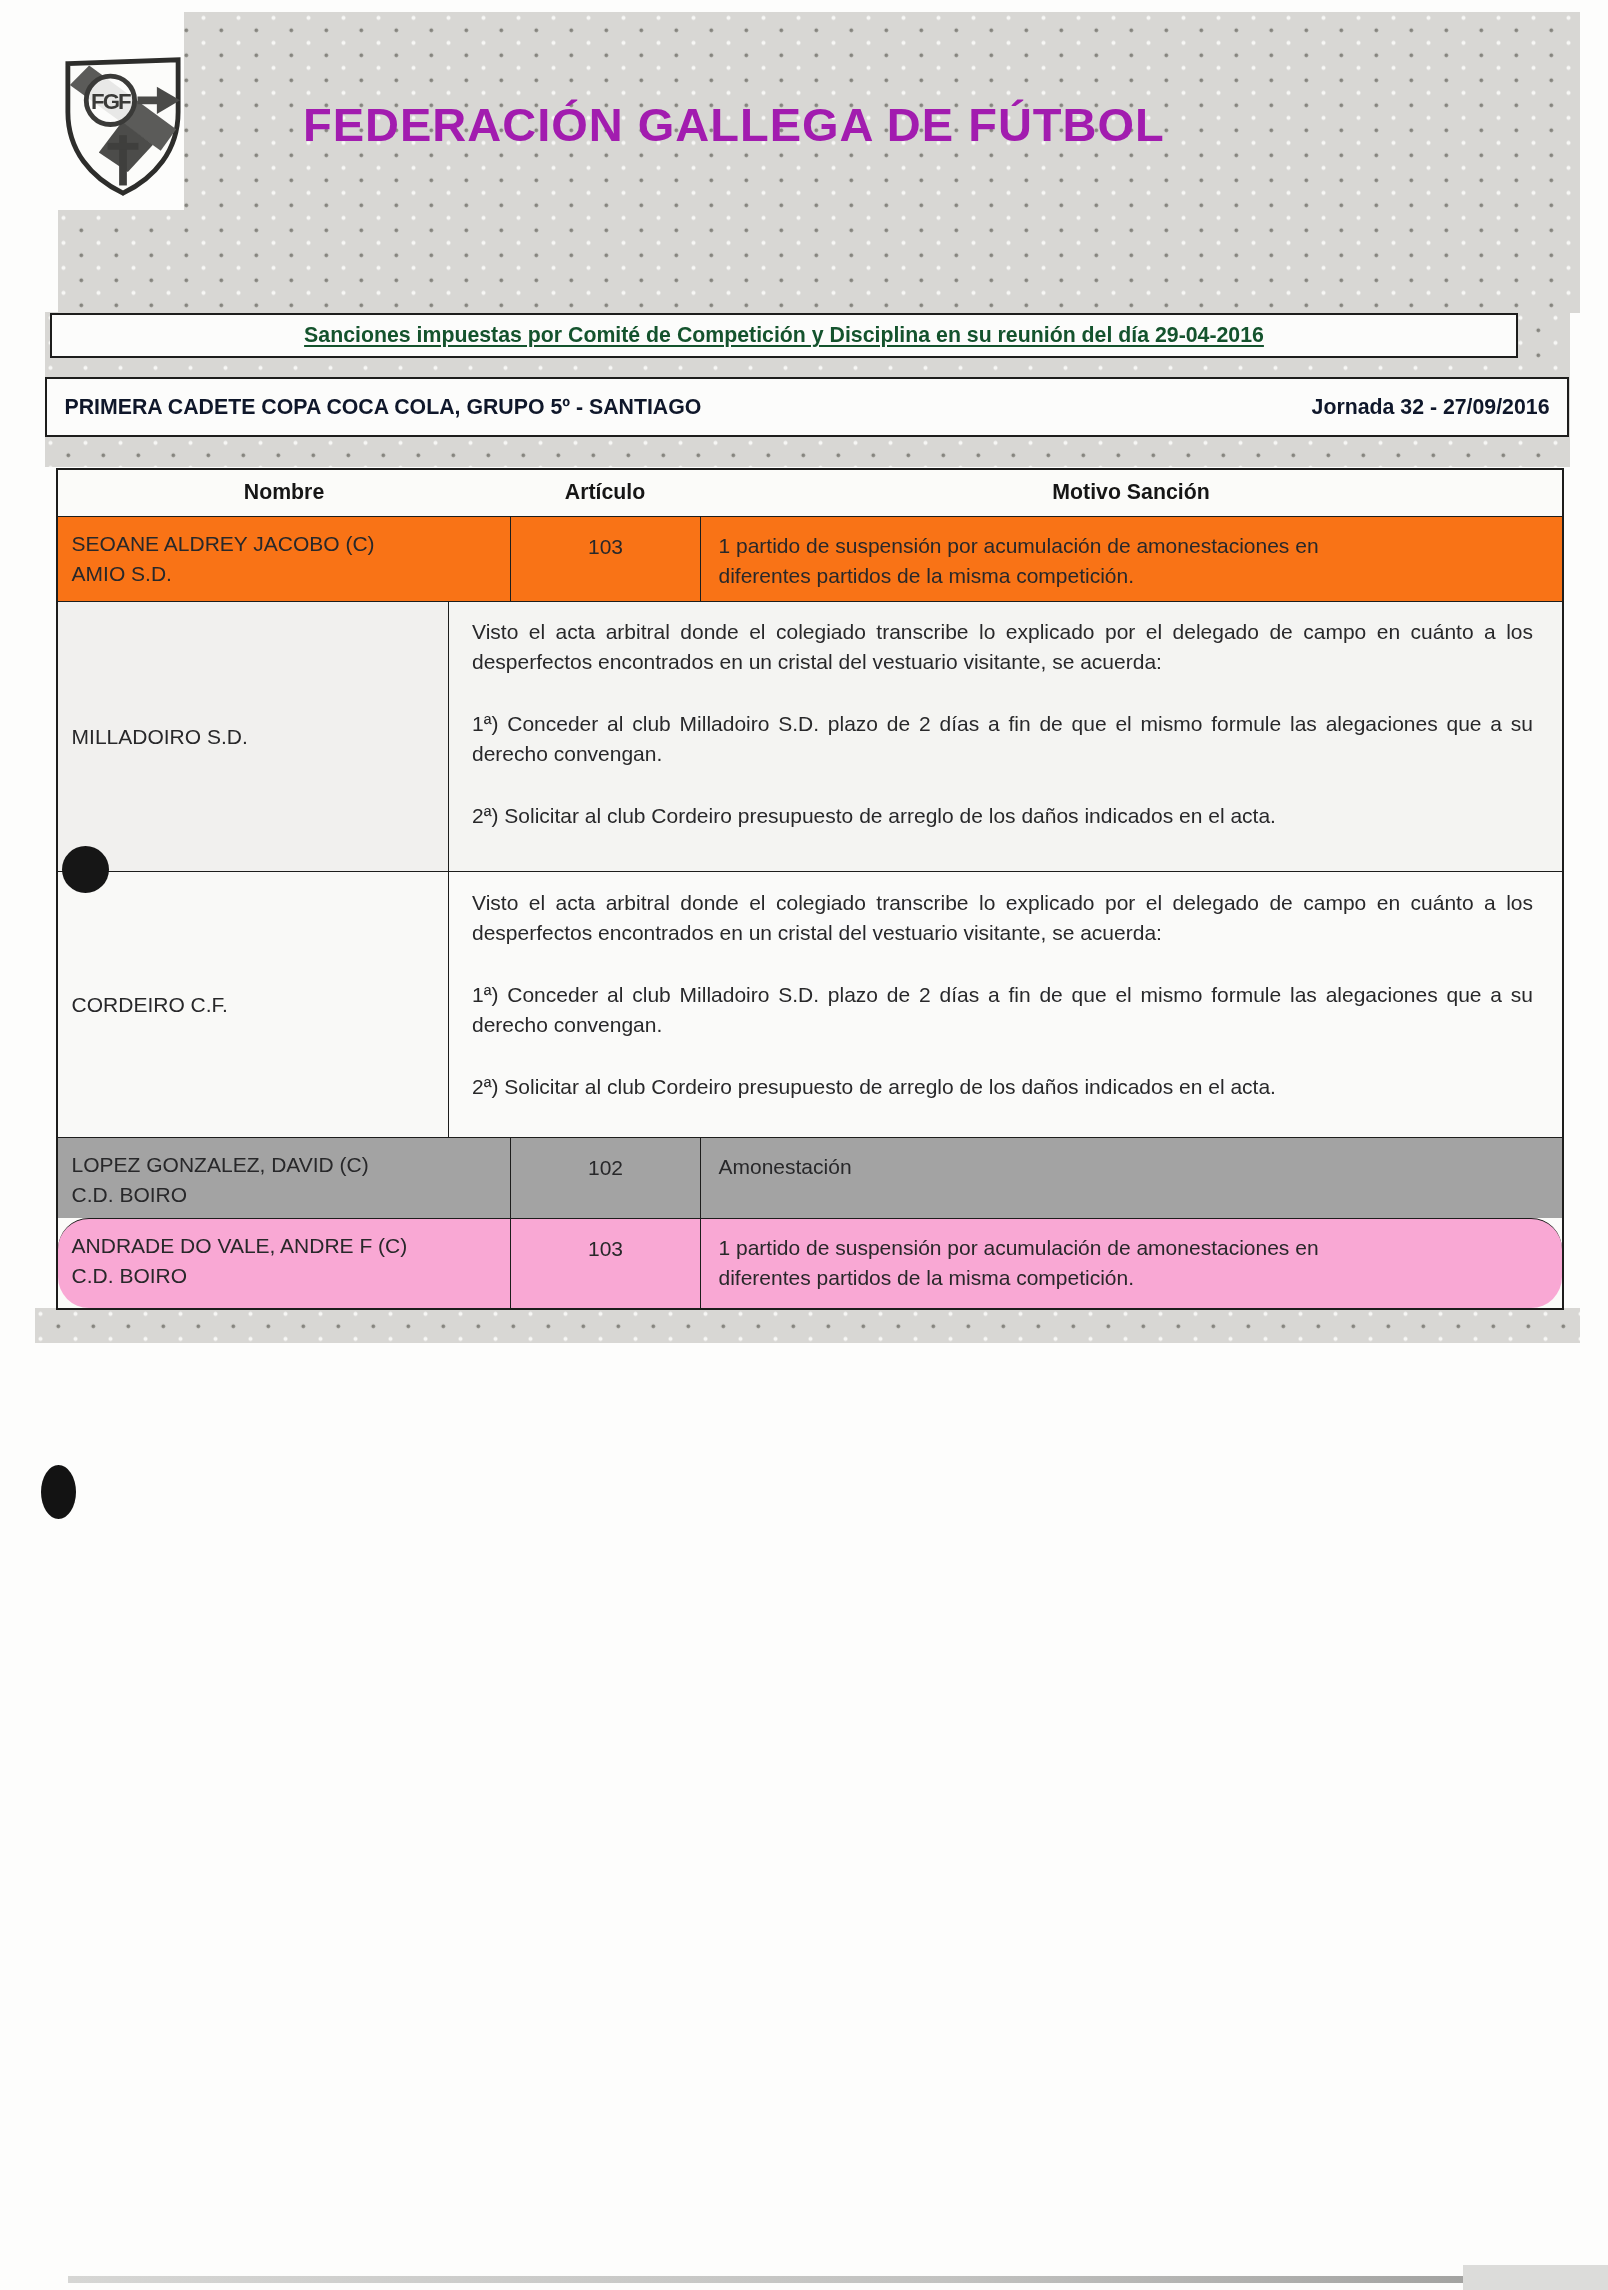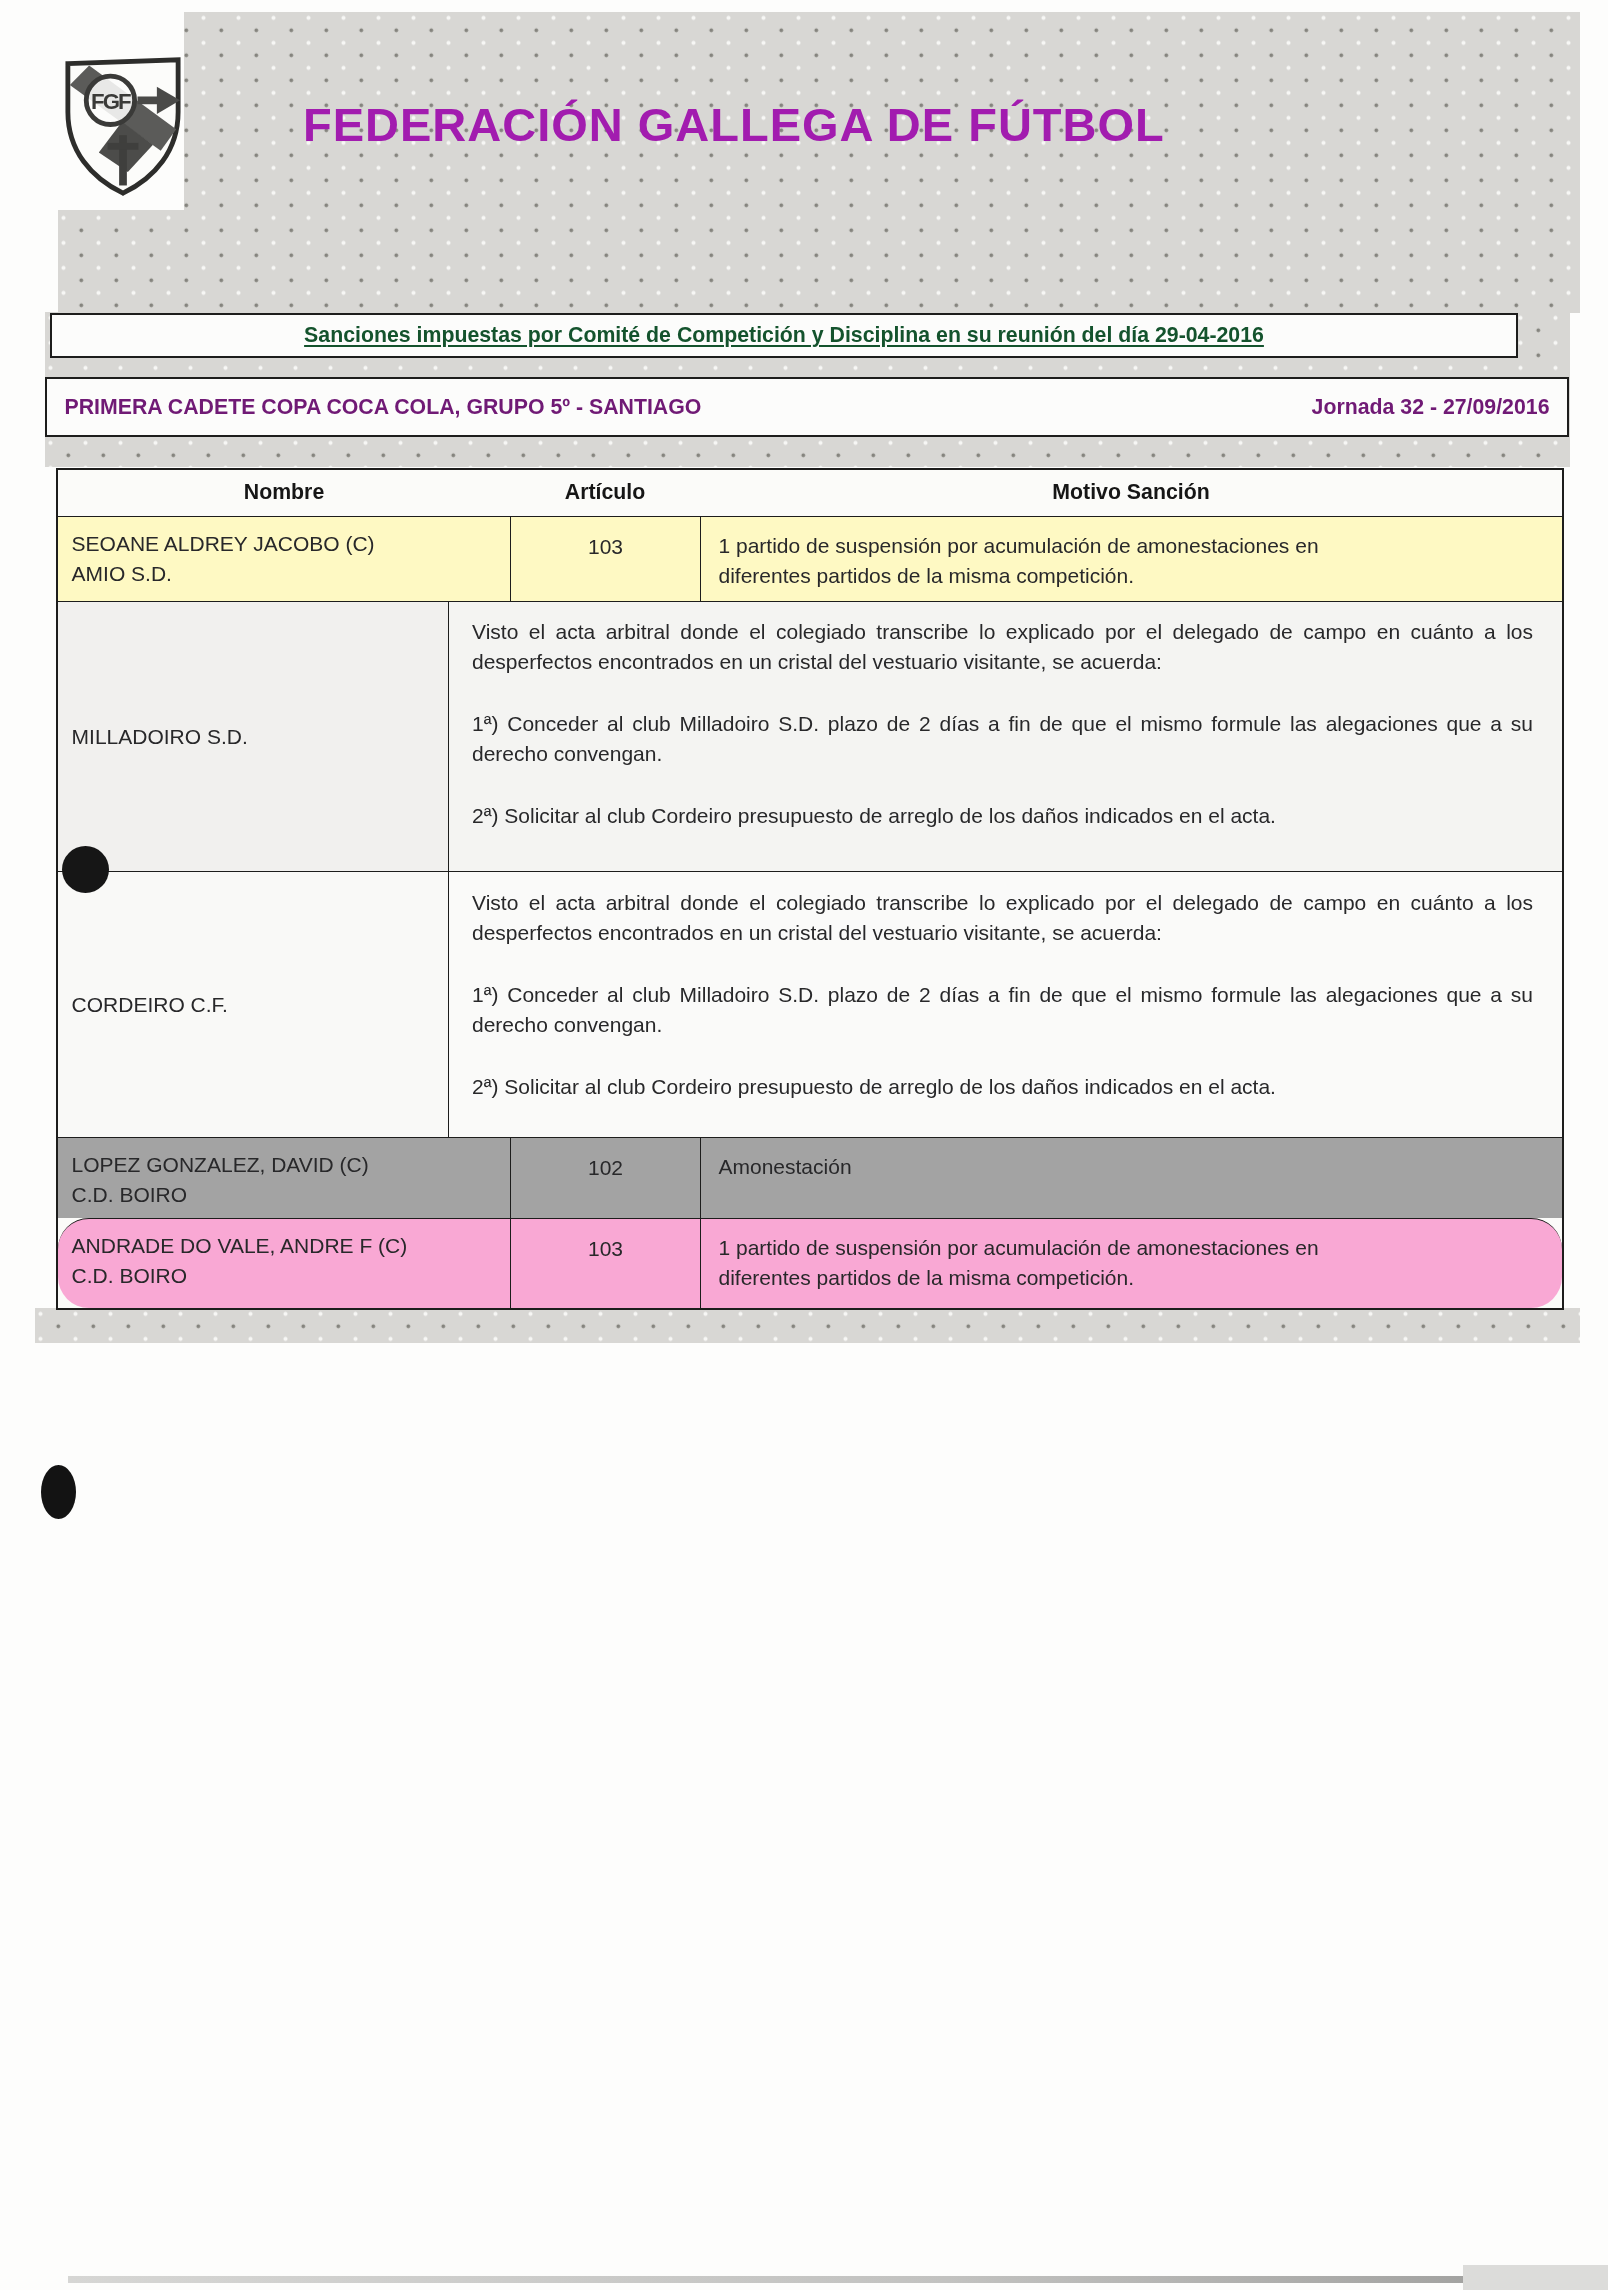--- a/index.html
+++ b/index.html
@@ -40,35 +40,35 @@
   .title-box span{
     font-size:21.3px;font-weight:bold;color:#14532d;
     text-decoration:underline;text-underline-offset:2.9px;
   }
   .comp-box{
     left:45px;top:377px;width:1485px;height:56px;
     border:2.9px solid #1d1d1c;background:#fcfcfb;
     display:flex;align-items:center;justify-content:space-between;
     padding:0 17.5px;z-index:2;
   }
-  .comp-box span{font-size:21.3px;font-weight:bold;color:#701a75;}
+  .comp-box span{font-size:21.3px;font-weight:bold;color:#0f172a;}
 
   .sanctions-table{
     left:56px;top:468px;width:1504px;height:838px;
     border:2.9px solid #1d1d1c;background:#fbfbf9;z-index:2;
     display:flex;flex-direction:column;
   }
   .thead{height:47px;display:flex;align-items:center;}
   .thead .h-nombre{width:452px;text-align:center;}
   .thead .h-articulo{width:190px;text-align:center;}
   .thead .h-motivo{flex:1;text-align:center;}
   .thead span{font-size:21.3px;font-weight:bold;color:#161616;}
 
   .trow{display:flex;border-top:1.9px solid #1d1d1c;box-sizing:border-box;}
-  .r1{height:87px;background:#fef9c3;}
+  .r1{height:87px;background:#f97316;}
   .r2{height:277px;background:#f1f0ee;}
   .r3{height:272px;background:#f9f9f7;}
   .r4{height:81px;background:#a3a3a3;}
   .r5{height:92px;background:#f9a8d4;border-radius:31px;}
 
   .c-name{width:452px;box-sizing:border-box;padding:11.6px 13.6px;
           font-size:21px;line-height:30px;}
   .c-art{width:190px;box-sizing:border-box;border-left:1.9px solid #1d1d1c;
          text-align:center;padding-top:18px;font-size:21px;}
   .c-motivo{flex:1;box-sizing:border-box;border-left:1.9px solid #1d1d1c;

